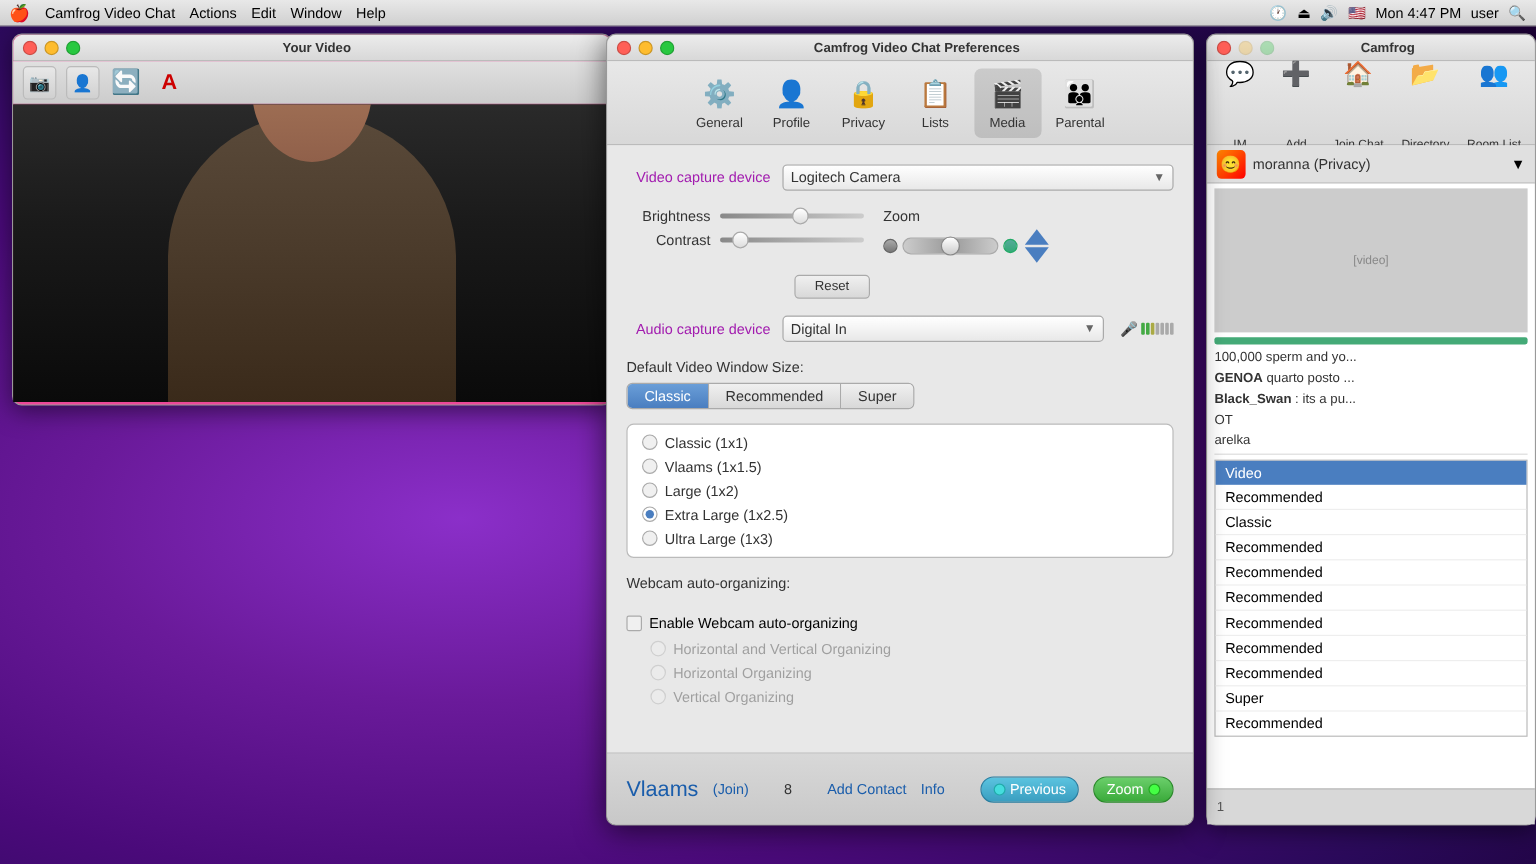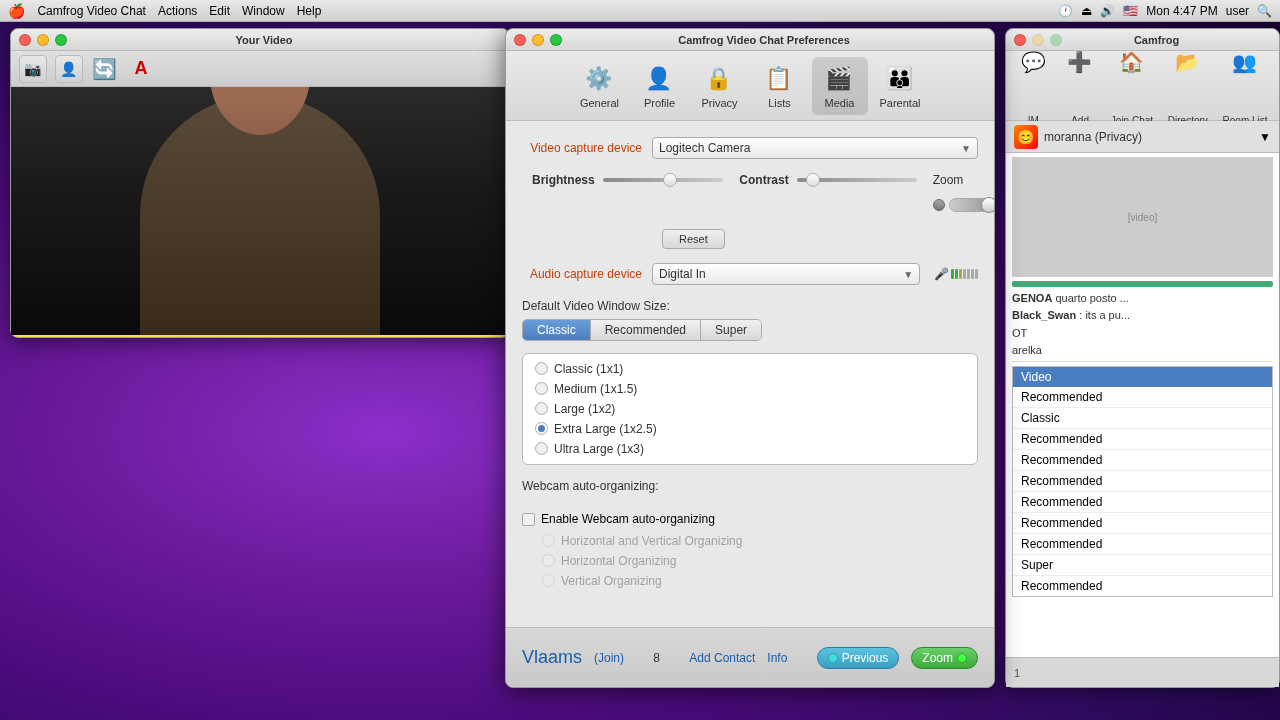--- a/index.html
+++ b/index.html
@@ -36,21 +36,21 @@
     }
     .menubar-clock { font-size: 12px; }
 
     
     .your-video-window {
       position: absolute;
       top: 28px;
       left: 10px;
       width: 500px;
       height: 310px;
-      background: #fde047;
+      background: #ec4899;
       border-radius: 8px;
       box-shadow: 0 4px 20px rgba(0,0,0,0.5);
       border: 1px solid #999;
     }
     .window-titlebar {
       height: 22px;
       background: linear-gradient(to bottom, #ececec, #d8d8d8);
       border-radius: 8px 8px 0 0;
       display: flex;
       align-items: center;
@@ -168,43 +168,43 @@
       overflow-y: auto;
     }
     .prefs-row {
       display: flex;
       align-items: center;
       margin-bottom: 14px;
       gap: 10px;
     }
     .prefs-label {
       font-size: 12px;
-      color: #c2410c;
+      color: #a21caf;
       min-width: 120px;
       text-align: right;
     }
     .dropdown-select {
       flex: 1;
       height: 22px;
       background: linear-gradient(to bottom, #fff, #e8e8e8);
       border: 1px solid #aaa;
       border-radius: 4px;
       display: flex;
       align-items: center;
       padding: 0 6px;
       cursor: pointer;
       font-size: 12px;
       color: #333;
       justify-content: space-between;
     }
     .dropdown-arrow { font-size: 10px; color: #666; }
     .slider-container {
       display: flex;
+      flex-direction: column;
       gap: 6px;
-      font-weight: bold;
     }
     .slider-row {
       display: flex;
       align-items: center;
       gap: 8px;
     }
     .slider-label { min-width: 60px; text-align: right; font-size: 12px; color: #333; }
     .slider-track {
       width: 120px;
       height: 4px;
@@ -615,21 +615,21 @@
           <div class="seg-btn">Super</div>
         </div>
       </div>
       <div class="radio-group">
         <div class="radio-item">
           <div class="radio-btn"></div>
           <span class="radio-label">Classic (1x1)</span>
         </div>
         <div class="radio-item">
           <div class="radio-btn"></div>
-          <span class="radio-label">Medium (1x1.5)</span>
+          <span class="radio-label">Vlaams (1x1.5)</span>
         </div>
         <div class="radio-item">
           <div class="radio-btn"></div>
           <span class="radio-label">Large (1x2)</span>
         </div>
         <div class="radio-item">
           <div class="radio-btn checked"></div>
           <span class="radio-label">Extra Large (1x2.5)</span>
         </div>
         <div class="radio-item">
@@ -717,20 +717,21 @@
       <span style="font-size:14px;">😊</span>
     </div>
     <span class="cam-user-name">moranna (Privacy)</span>
     <span style="cursor:pointer;">▼</span>
   </div>
   <div class="cam-chat-area">
     <div style="height:120px;background:#ccc;margin-bottom:4px;display:flex;align-items:center;justify-content:center;font-size:10px;color:#888;">
       [video]
     </div>
     <div style="height:6px;background:#4a7;border-radius:2px;margin-bottom:4px;"></div>
+    <div class="chat-msg">100,000 sperm and yo...</div>
     <div class="chat-msg">
       <span class="sender">GENOA</span>
       <span> quarto posto ...</span>
     </div>
     <div class="chat-msg">
       <span class="sender">Black_Swan</span>
       <span> : its a pu...</span>
     </div>
     <div class="chat-msg">OT</div>
     <div class="chat-msg">arelka</div>

